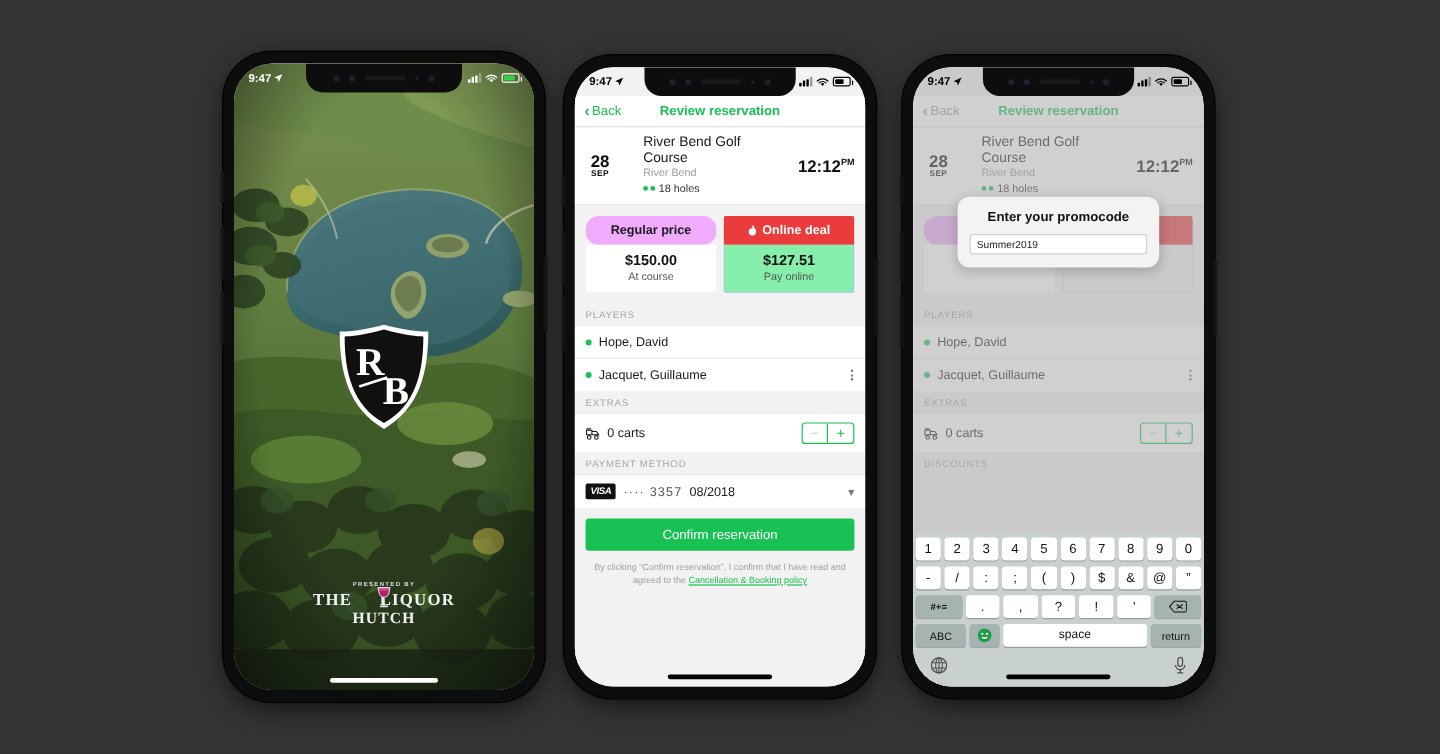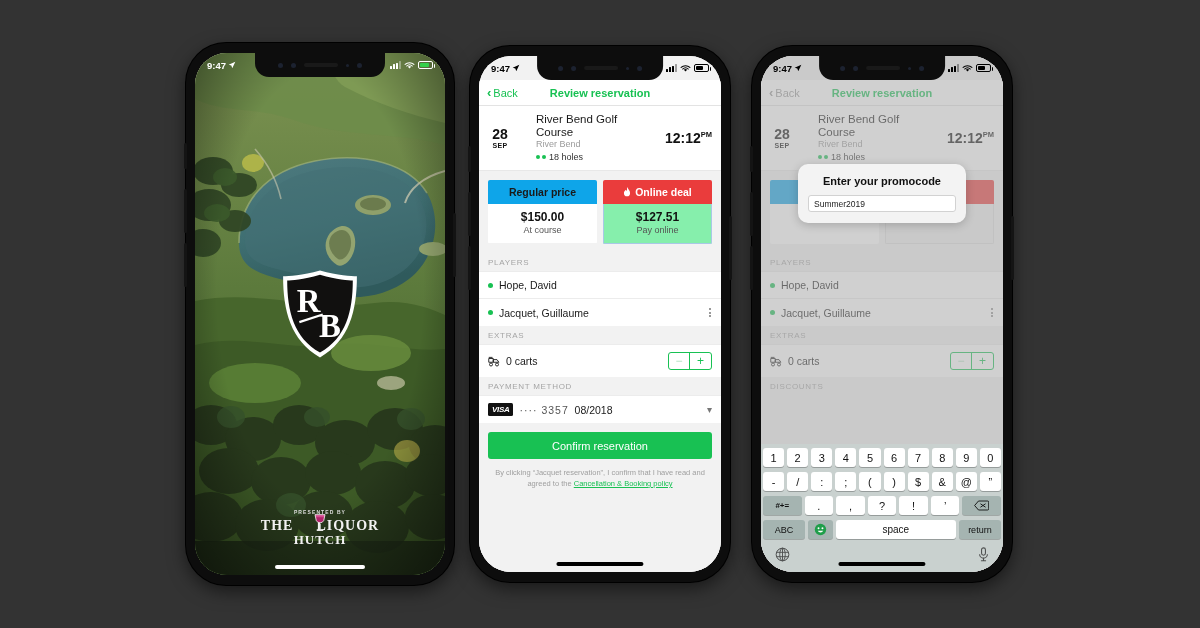--- a/index.html
+++ b/index.html
@@ -70,21 +70,21 @@
   .batt.green em { background:#35d04a; width:72%; }
 
   
   .splash { position: absolute; inset: 0; overflow: hidden; }
   .aerial { position:absolute; inset:0; }
   .logo-shield {
     position:absolute; left:50%; top:50%; transform: translate(-50%,-50%);
     width: 82px; height: 92px;
   }
   .sponsor {
-    position:absolute; left:50%; bottom:28px; transform: translateX(-50%);
+    position:absolute; left:50%; bottom:53px; transform: translateX(-50%);
     text-align:center; color:#f2f2f2; width: 150px;
   }
   .sponsor .pres { font-size:5px; letter-spacing:1.1px; font-weight:bold; color:#dcdcdc; margin-bottom:4px;}
   .sponsor .hutch-name { font-family:"Liberation Serif", serif; font-weight:bold; letter-spacing:1px; line-height:1.05; }
   .sponsor .l1 { font-size:14px; }
   .sponsor .l2 { font-size:13px; }
 
   
   .app { position:absolute; inset:0; background:#f2f2f2; display:flex; flex-direction:column; }
   .navbar {
@@ -116,21 +116,21 @@
   .holes span { font-size:9px; color:#333; }
   .course-time { font-size:14px; font-weight:bold; color:#111; white-space:nowrap; }
   .course-time sup { font-size:7.5px; font-weight:bold; vertical-align: super; }
 
   .price-row { display:flex; gap:6px; padding:9px; background:#f2f2f2; }
   .price-card { flex:1; border-radius:2px; overflow:hidden; }
   .price-card .head {
     height:24px; display:flex; align-items:center; justify-content:center; gap:4px;
     font-size:10.5px; font-weight:bold;
   }
-  .price-card.regular .head { background:#0ea5e9; color:#1a1a1a; }
+  .price-card.regular .head { background:#f0abfc; color:#1a1a1a;border-radius:11px; }
   .price-card.deal .head { background:#ea3c3c; color:#fff; }
   .price-card .body { padding:6px 0 8px; text-align:center; }
   .price-card.regular .body { background:#fff; }
   .price-card.deal .body { background:#86efac; border:1px solid #a9c8e6; border-top:none; }
   .price-card .amt { font-size:12px; font-weight:bold; color:#111; }
   .price-card .sub { font-size:9px; color:#555; margin-top:1px; }
   .flame { width:8px; height:10px; display:inline-block; }
 
   .sec-label { font-size:8px; letter-spacing:.7px; color:#a5a5a5; padding:5px 9px 4px; }
   .list-row {
@@ -494,21 +494,21 @@
             <span class="pay-txt">
               <span class="dotsnum">···· 3357</span>
               &nbsp;<span>08/2018</span>
             </span>
             <span class="chev-d">▾</span>
           </div>
 
           <button class="confirm-btn">Confirm reservation</button>
 
           <div class="legal">
-            <span>By clicking “Jacquet reservation”, I confirm that I have read and agreed to the </span><a href="#">Cancellation &amp; Booking policy</a>
+            <span>By clicking “Confirm reservation”, I confirm that I have read and agreed to the </span><a href="#">Cancellation &amp; Booking policy</a>
           </div>
         </div>
 
         <div class="home-ind"></div>
       </div>
 
       <div class="notch">
         <span class="cam"></span>
         <span class="cam"></span>
         <span class="speaker"></span>

